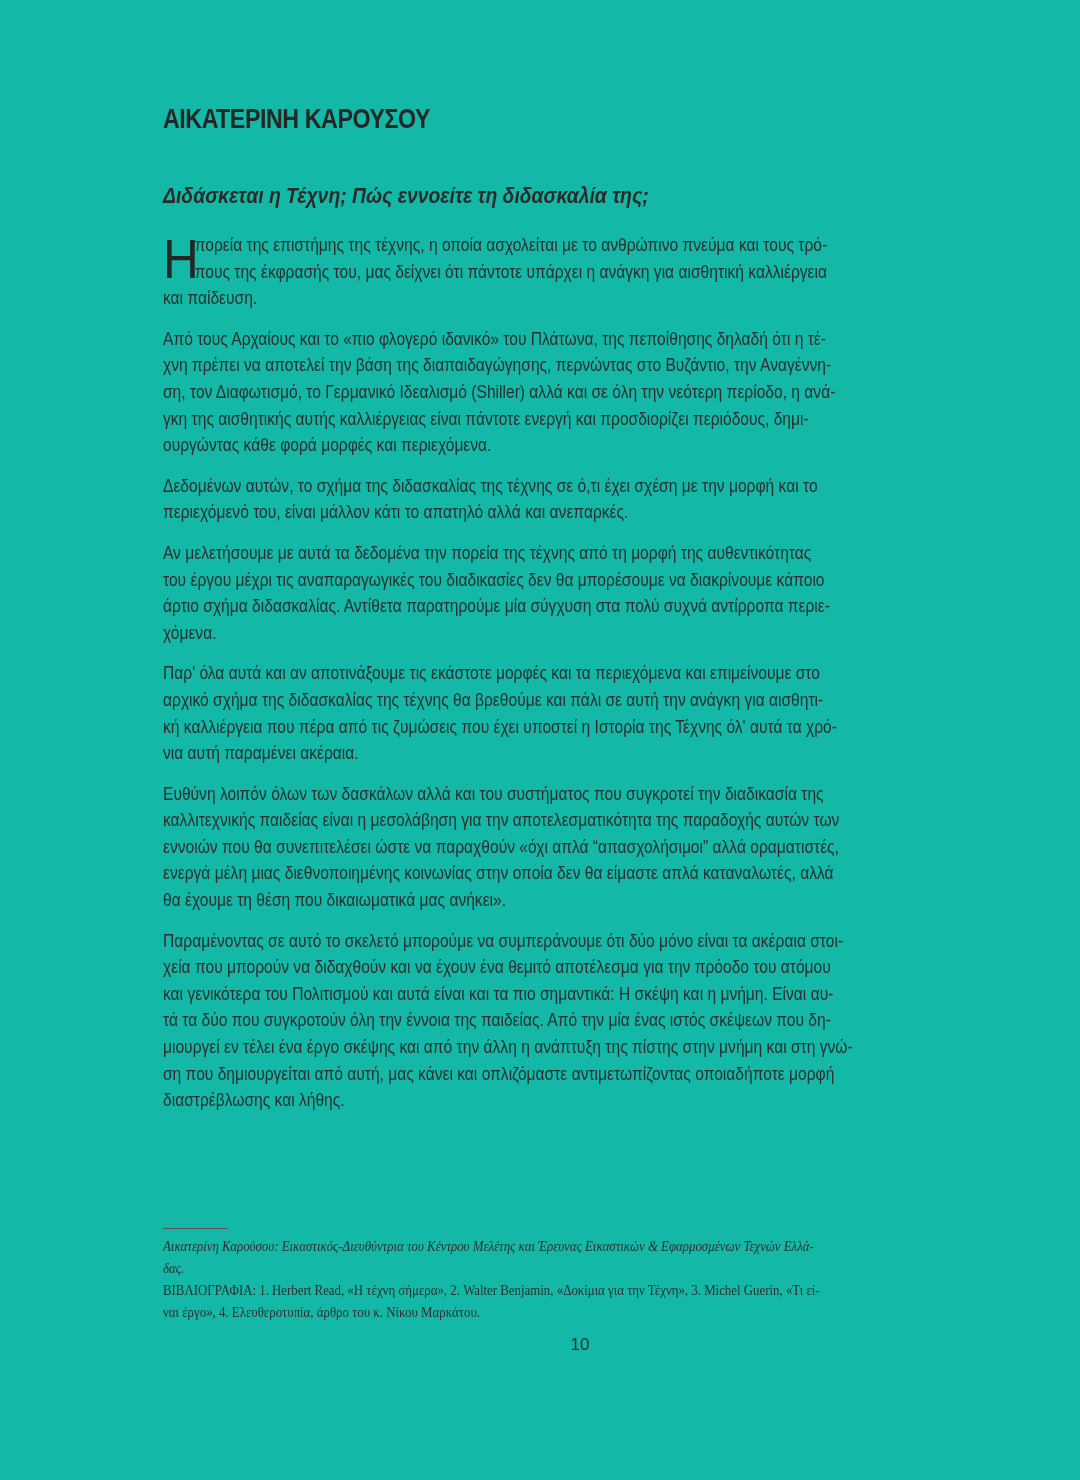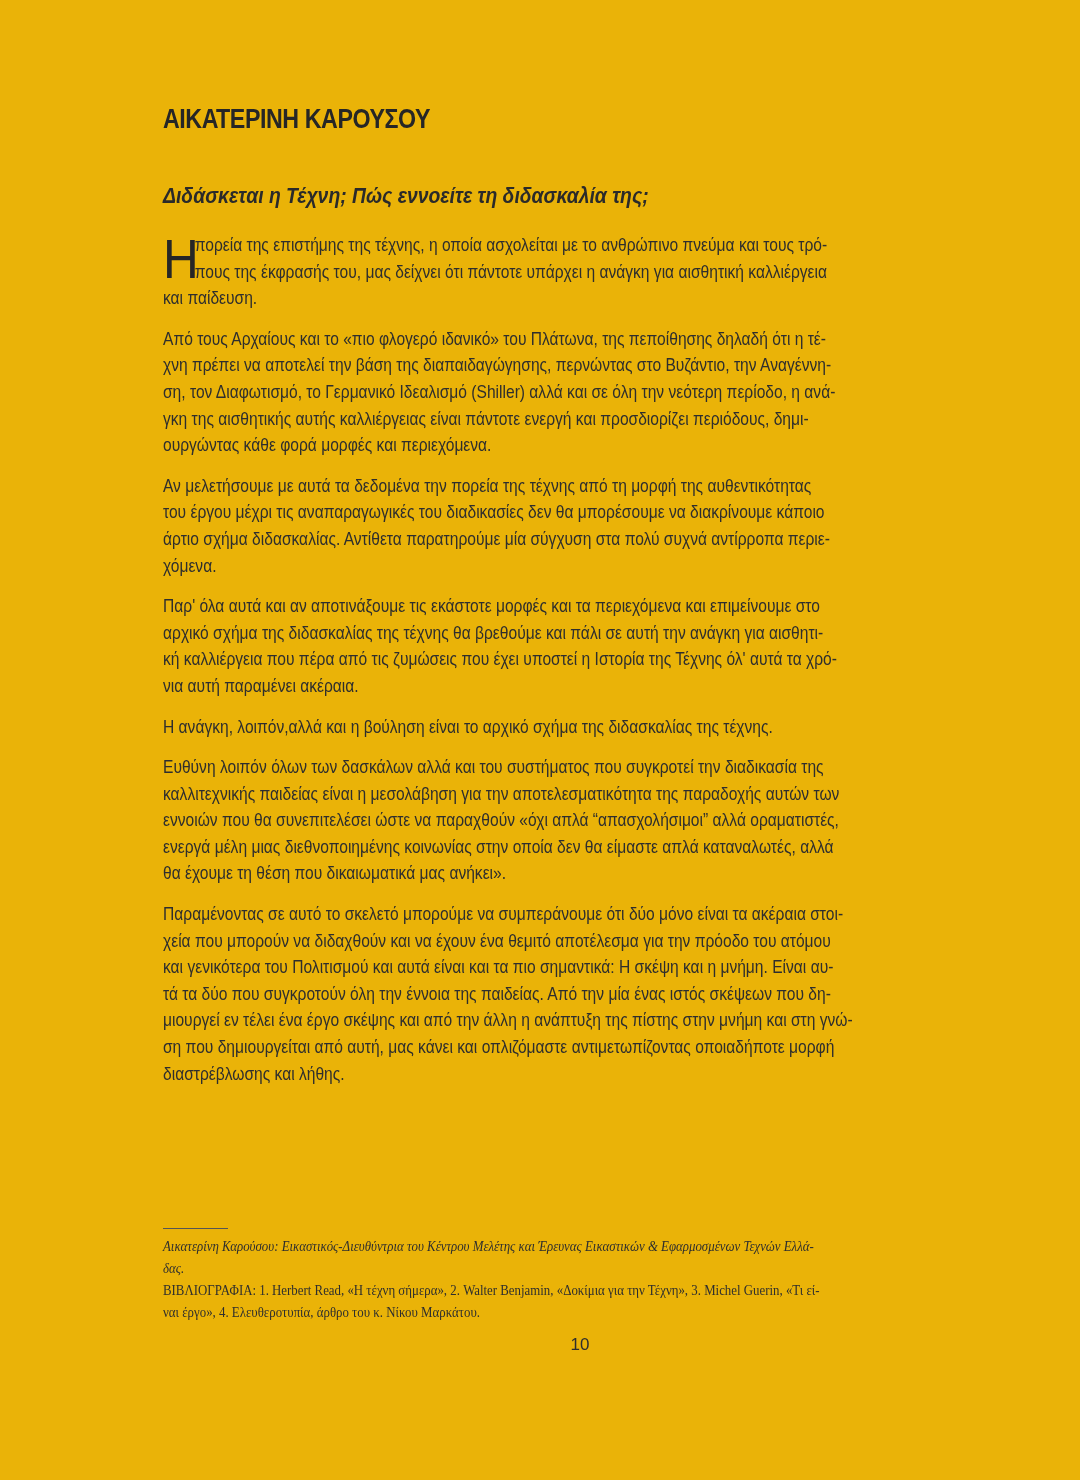--- a/index.html
+++ b/index.html
@@ -13,21 +13,21 @@
       position: relative;
       overflow: hidden;
       font-family: "Liberation Sans", sans-serif;
       color: #2a2a2a;
     }
     .page {
       position: absolute;
       left: 0; top: 0;
       width: 1080px;
       height: 1480px;
-      background: #eab308;
+      background: #14b8a6;
     }
     .author {
       position: absolute;
       left: 163px;
       top: 104px;
       font-size: 27px;
       font-weight: bold;
       letter-spacing: -0.5px;
       transform: scaleX(0.86);
       transform-origin: left top;
@@ -138,38 +138,39 @@
 
     <div class="para">
       <span class="line">Από τους Αρχαίους και το «πιο φλογερό ιδανικό» του Πλάτωνα, της πεποίθησης δηλαδή ότι η τέ-</span>
       <span class="line">χνη πρέπει να αποτελεί την βάση της διαπαιδαγώγησης, περνώντας στο Βυζάντιο, την Αναγέννη-</span>
       <span class="line">ση, τον Διαφωτισμό, το Γερμανικό Ιδεαλισμό (Shiller) αλλά και σε όλη την νεότερη περίοδο, η ανά-</span>
       <span class="line">γκη της αισθητικής αυτής καλλιέργειας είναι πάντοτε ενεργή και προσδιορίζει περιόδους, δημι-</span>
       <span class="line">ουργώντας κάθε φορά μορφές και περιεχόμενα.</span>
     </div>
 
 
+    <div class="para">
+      <span class="line">Δεδομένων αυτών, το σχήμα της διδασκαλίας της τέχνης σε ό,τι έχει σχέση με την μορφή και το</span>
+      <span class="line">περιεχόμενό του, είναι μάλλον κάτι το απατηλό αλλά και ανεπαρκές.</span>
+    </div>
 
     <div class="para">
       <span class="line">Αν μελετήσουμε με αυτά τα δεδομένα την πορεία της τέχνης από τη μορφή της αυθεντικότητας</span>
       <span class="line">του έργου μέχρι τις αναπαραγωγικές του διαδικασίες δεν θα μπορέσουμε να διακρίνουμε κάποιο</span>
       <span class="line">άρτιο σχήμα διδασκαλίας. Αντίθετα παρατηρούμε μία σύγχυση στα πολύ συχνά αντίρροπα περιε-</span>
       <span class="line">χόμενα.</span>
     </div>
 
     <div class="para">
       <span class="line">Παρ' όλα αυτά και αν αποτινάξουμε τις εκάστοτε μορφές και τα περιεχόμενα και επιμείνουμε στο</span>
       <span class="line">αρχικό σχήμα της διδασκαλίας της τέχνης θα βρεθούμε και πάλι σε αυτή την ανάγκη για αισθητι-</span>
       <span class="line">κή καλλιέργεια που πέρα από τις ζυμώσεις που έχει υποστεί η Ιστορία της Τέχνης όλ' αυτά τα χρό-</span>
       <span class="line">νια αυτή παραμένει ακέραια.</span>
     </div>
 
-    <div class="para">
-      <span class="line">Η ανάγκη, λοιπόν,αλλά και η βούληση είναι το αρχικό σχήμα της διδασκαλίας της τέχνης.</span>
-    </div>
 
     <div class="para">
       <span class="line">Ευθύνη λοιπόν όλων των δασκάλων αλλά και του συστήματος που συγκροτεί την διαδικασία της</span>
       <span class="line">καλλιτεχνικής παιδείας είναι η μεσολάβηση για την αποτελεσματικότητα της παραδοχής αυτών των</span>
       <span class="line">εννοιών που θα συνεπιτελέσει ώστε να παραχθούν «όχι απλά “απασχολήσιμοι” αλλά οραματιστές,</span>
       <span class="line">ενεργά μέλη μιας διεθνοποιημένης κοινωνίας στην οποία δεν θα είμαστε απλά καταναλωτές, αλλά</span>
       <span class="line">θα έχουμε τη θέση που δικαιωματικά μας ανήκει».</span>
     </div>
 
     <div class="para">

